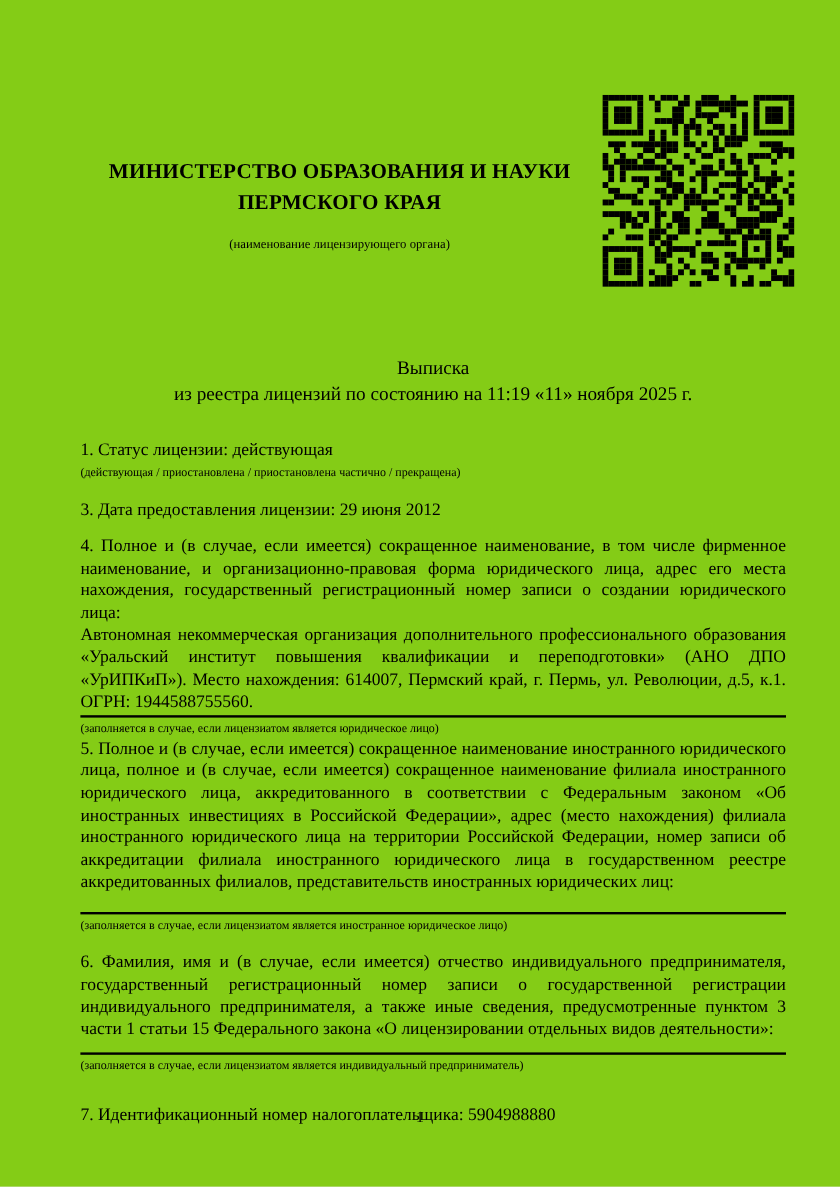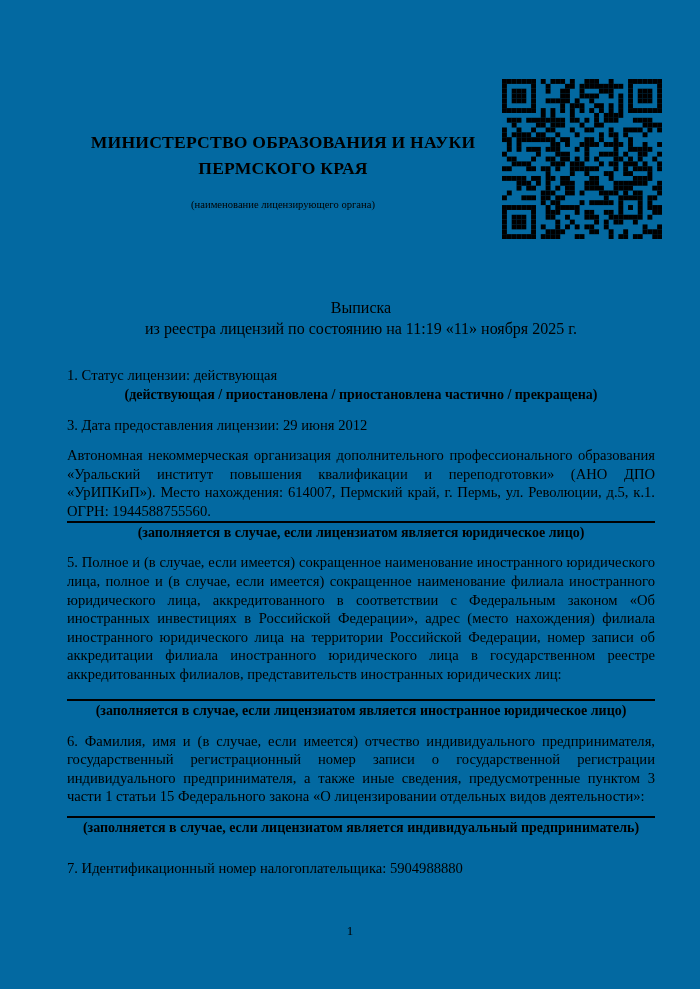--- a/index.html
+++ b/index.html
@@ -1,20 +1,20 @@
 <!DOCTYPE html>
 <html lang="ru"><head>
 <meta charset="utf-8">
 <style>
   * { margin: 0; padding: 0; box-sizing: border-box; }
   html, body { background: #e9e9e9; }
   .page {
     width: 700px; height: 989px;
     margin: 0 auto;
-    background: #0369a1;
+    background: #84cc16;
     color: #000000;
     font-family: "Liberation Serif", serif;
     font-size: 14.6px;
     position: relative;
     overflow: hidden;
   }
   .header { position: relative; height: 250px; }
   .ministry {
     position: absolute; left: 60px; top: 129px; width: 446px;
     text-align: center;
@@ -28,30 +28,29 @@
     text-align: center;
     font-size: 16px;
     line-height: 20.5px;
   }
   .content { margin: 0 45px 0 67px; }
   .item { line-height: 19px; }
   .item-1 { margin-top: 27px; }
   .item-2 { margin-top: 17px; }
   .item-3 { margin-top: 14px; }
   .item-4 { margin-top: 11px; }
-  .item-5 { margin-top: 13px; }
+  .item-5 { }
   .item-6 { margin-top: 14px; }
   .item-7 { margin-top: 24px; }
   .para { text-align: justify; line-height: 18.6px; }
   .note {
-    text-align: center;
-    font-size: 14px;
+    text-align: left;
+    font-size: 10px;
     line-height: 15px;
     margin-top: 2px;
-    font-weight: bold;
   }
   .rule { border-top: 2px solid #000; margin-top: 1px; }
   .spacer-a { height: 14px; }
   .spacer-b { height: 9px; }
   .page-number {
     position: absolute; left: 0; right: 0; bottom: 50px;
     text-align: center; font-size: 13px;
   }
 </style>
 </head>
@@ -612,20 +611,21 @@
 
   <main class="content">
 
     <p class="item item-1">1. Статус лицензии: действующая</p>
     <div class="note">(действующая / приостановлена / приостановлена частично / прекращена)</div>
 
 
     <p class="item item-3">3. Дата предоставления лицензии: 29 июня 2012</p>
 
     <div class="item-4">
+      <p class="para">4. Полное и (в случае, если имеется) сокращенное наименование, в том числе фирменное наименование, и организационно-правовая форма юридического лица, адрес его места нахождения, государственный регистрационный номер записи о создании юридического лица:</p>
       <p class="para">Автономная некоммерческая организация дополнительного профессионального образования «Уральский институт повышения квалификации и переподготовки» (АНО ДПО «УрИПКиП»). Место нахождения: 614007, Пермский край, г. Пермь, ул. Революции, д.5, к.1. ОГРН: 1944588755560.</p>
       <div class="rule"></div>
       <div class="note">(заполняется в случае, если лицензиатом является юридическое лицо)</div>
     </div>
 
     <div class="item-5">
       <p class="para">5. Полное и (в случае, если имеется) сокращенное наименование иностранного юридического лица, полное и (в случае, если имеется) сокращенное наименование филиала иностранного юридического лица, аккредитованного в соответствии с Федеральным законом «Об иностранных инвестициях в Российской Федерации», адрес (место нахождения) филиала иностранного юридического лица на территории Российской Федерации, номер записи об аккредитации филиала иностранного юридического лица в государственном реестре аккредитованных филиалов, представительств иностранных юридических лиц:</p>
       <div class="spacer-a"></div>
       <div class="rule"></div>
       <div class="note">(заполняется в случае, если лицензиатом является иностранное юридическое лицо)</div>

